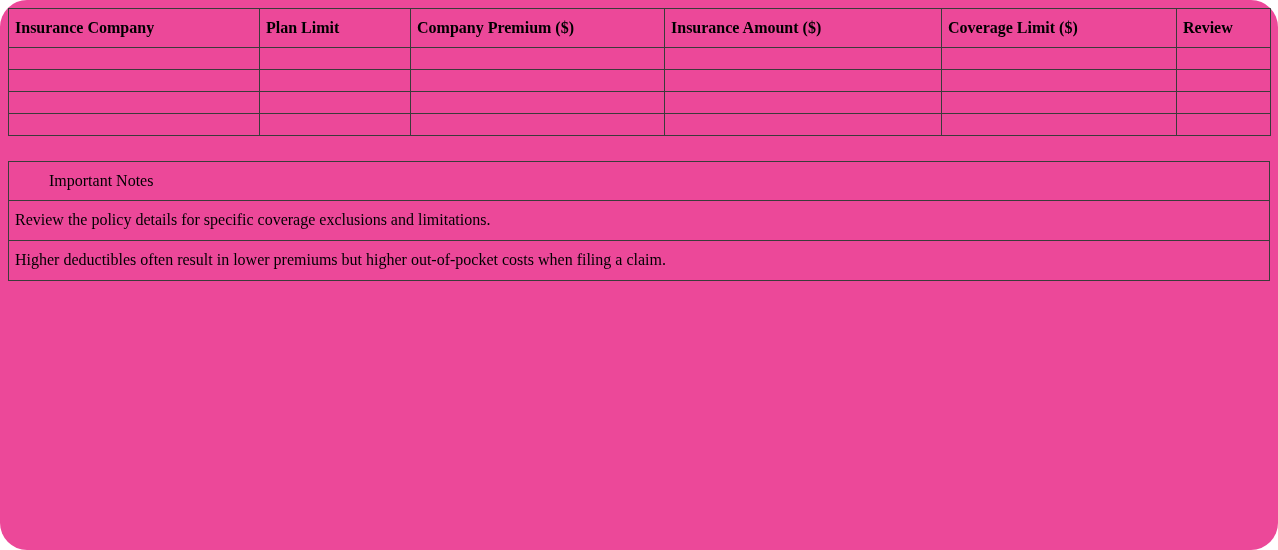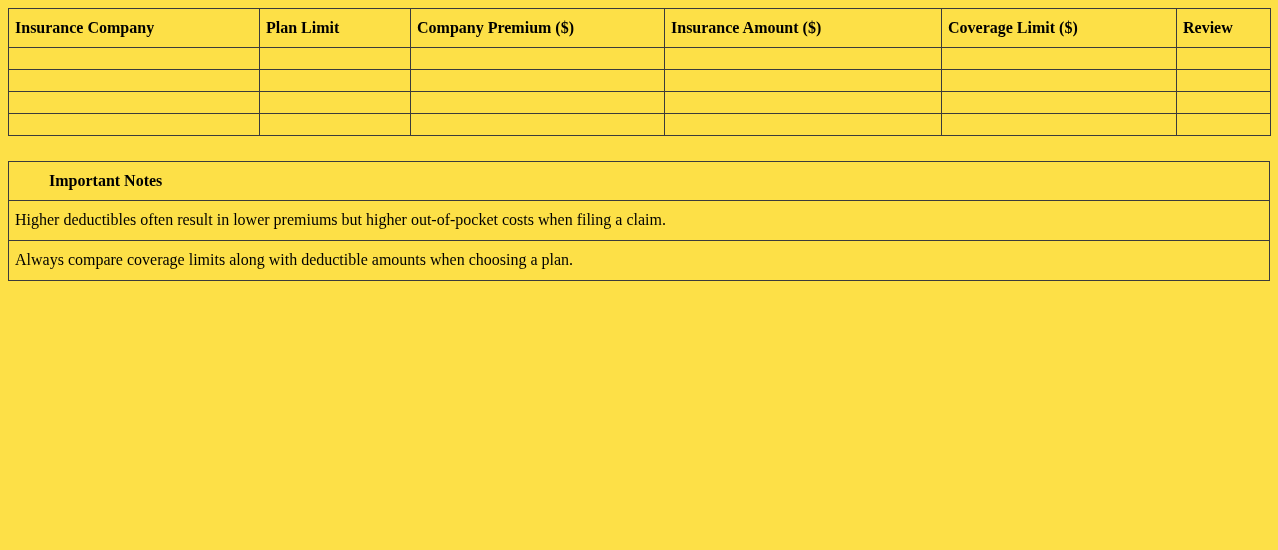--- a/index.html
+++ b/index.html
@@ -6,22 +6,23 @@
     margin: 0;
     padding: 0;
     background: #ffffff;
     font-family: "Liberation Serif", "DejaVu Serif", serif;
     color: #000000;
   }
   .page {
     position: relative;
     width: 1278px;
     height: 550px;
-    background: #fde047;
+    background: #ec4899;
     overflow: hidden;
+    border-radius: 27px;
   }
   .doc {
     position: absolute;
     left: 8px;
     top: 8px;
     width: 1262px;
   }
   table {
     border-collapse: collapse;
     table-layout: fixed;
@@ -50,21 +51,21 @@
   .col-premium   { width: 254px; }
   .col-deduct    { width: 277px; }
   .col-coverage  { width: 235px; }
   .col-notes     { width: 94px;  }
   
   .notes-table {
     margin-top: 25px;
   }
   .notes-table th {
     height: 36px;
-    font-weight: bold;
+    font-weight: normal;
     padding-left: 40px;
   }
   .notes-table td {
     height: 37px;
     font-weight: normal;
   }
 </style>
 </head>
 <body>
 
@@ -127,22 +128,22 @@
     </table>
 
     <table class="notes-table">
       <thead>
         <tr>
           <th>Important Notes</th>
         </tr>
       </thead>
       <tbody>
         <tr>
-          <td>Higher deductibles often result in lower premiums but higher out-of-pocket costs when filing a claim.</td>
+          <td>Review the policy details for specific coverage exclusions and limitations.</td>
         </tr>
         <tr>
-          <td>Always compare coverage limits along with deductible amounts when choosing a plan.</td>
+          <td>Higher deductibles often result in lower premiums but higher out-of-pocket costs when filing a claim.</td>
         </tr>
       </tbody>
     </table>
 
   </div>
 </div>
 
 </body></html>

